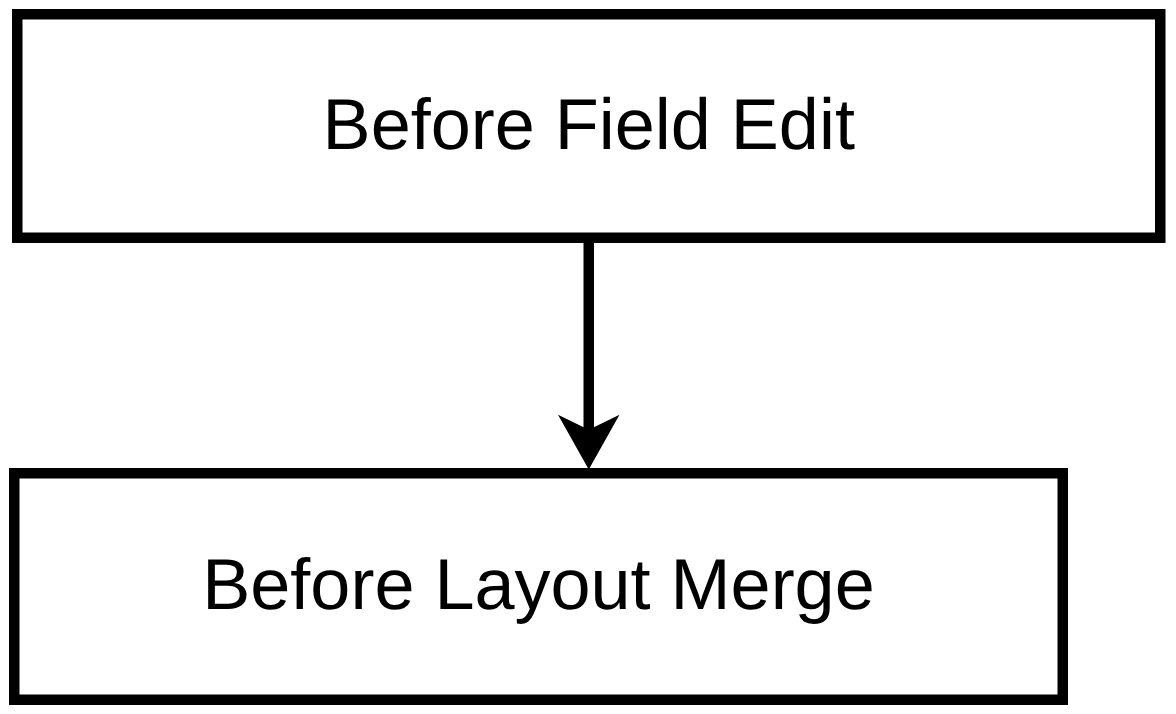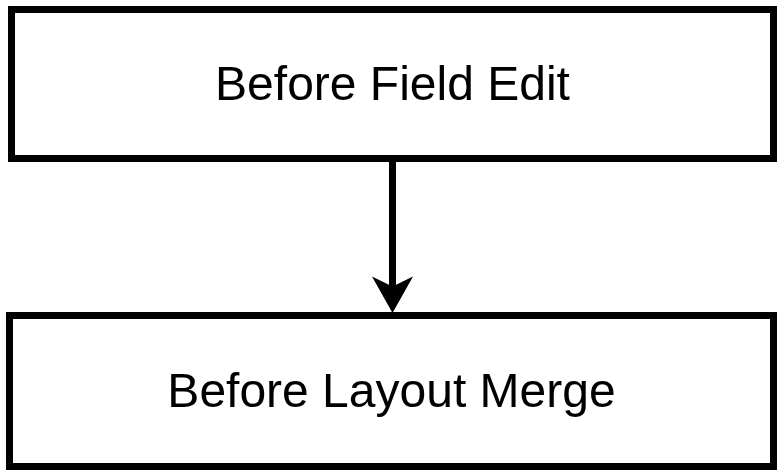--- a/index.html
+++ b/index.html
@@ -37,21 +37,21 @@
   }
   #node-top {
     left: 8px;
     top: 6px;
     width: 769px;
     height: 156px;
   }
   #node-bottom {
     left: 6px;
     top: 312px;
-    width: 771px;
+    width: 706px;
     height: 158px;
   }
   .edge-svg {
     position: absolute;
     left: 0;
     top: 0;
     pointer-events: none;
   }
 </style>
 </head>

